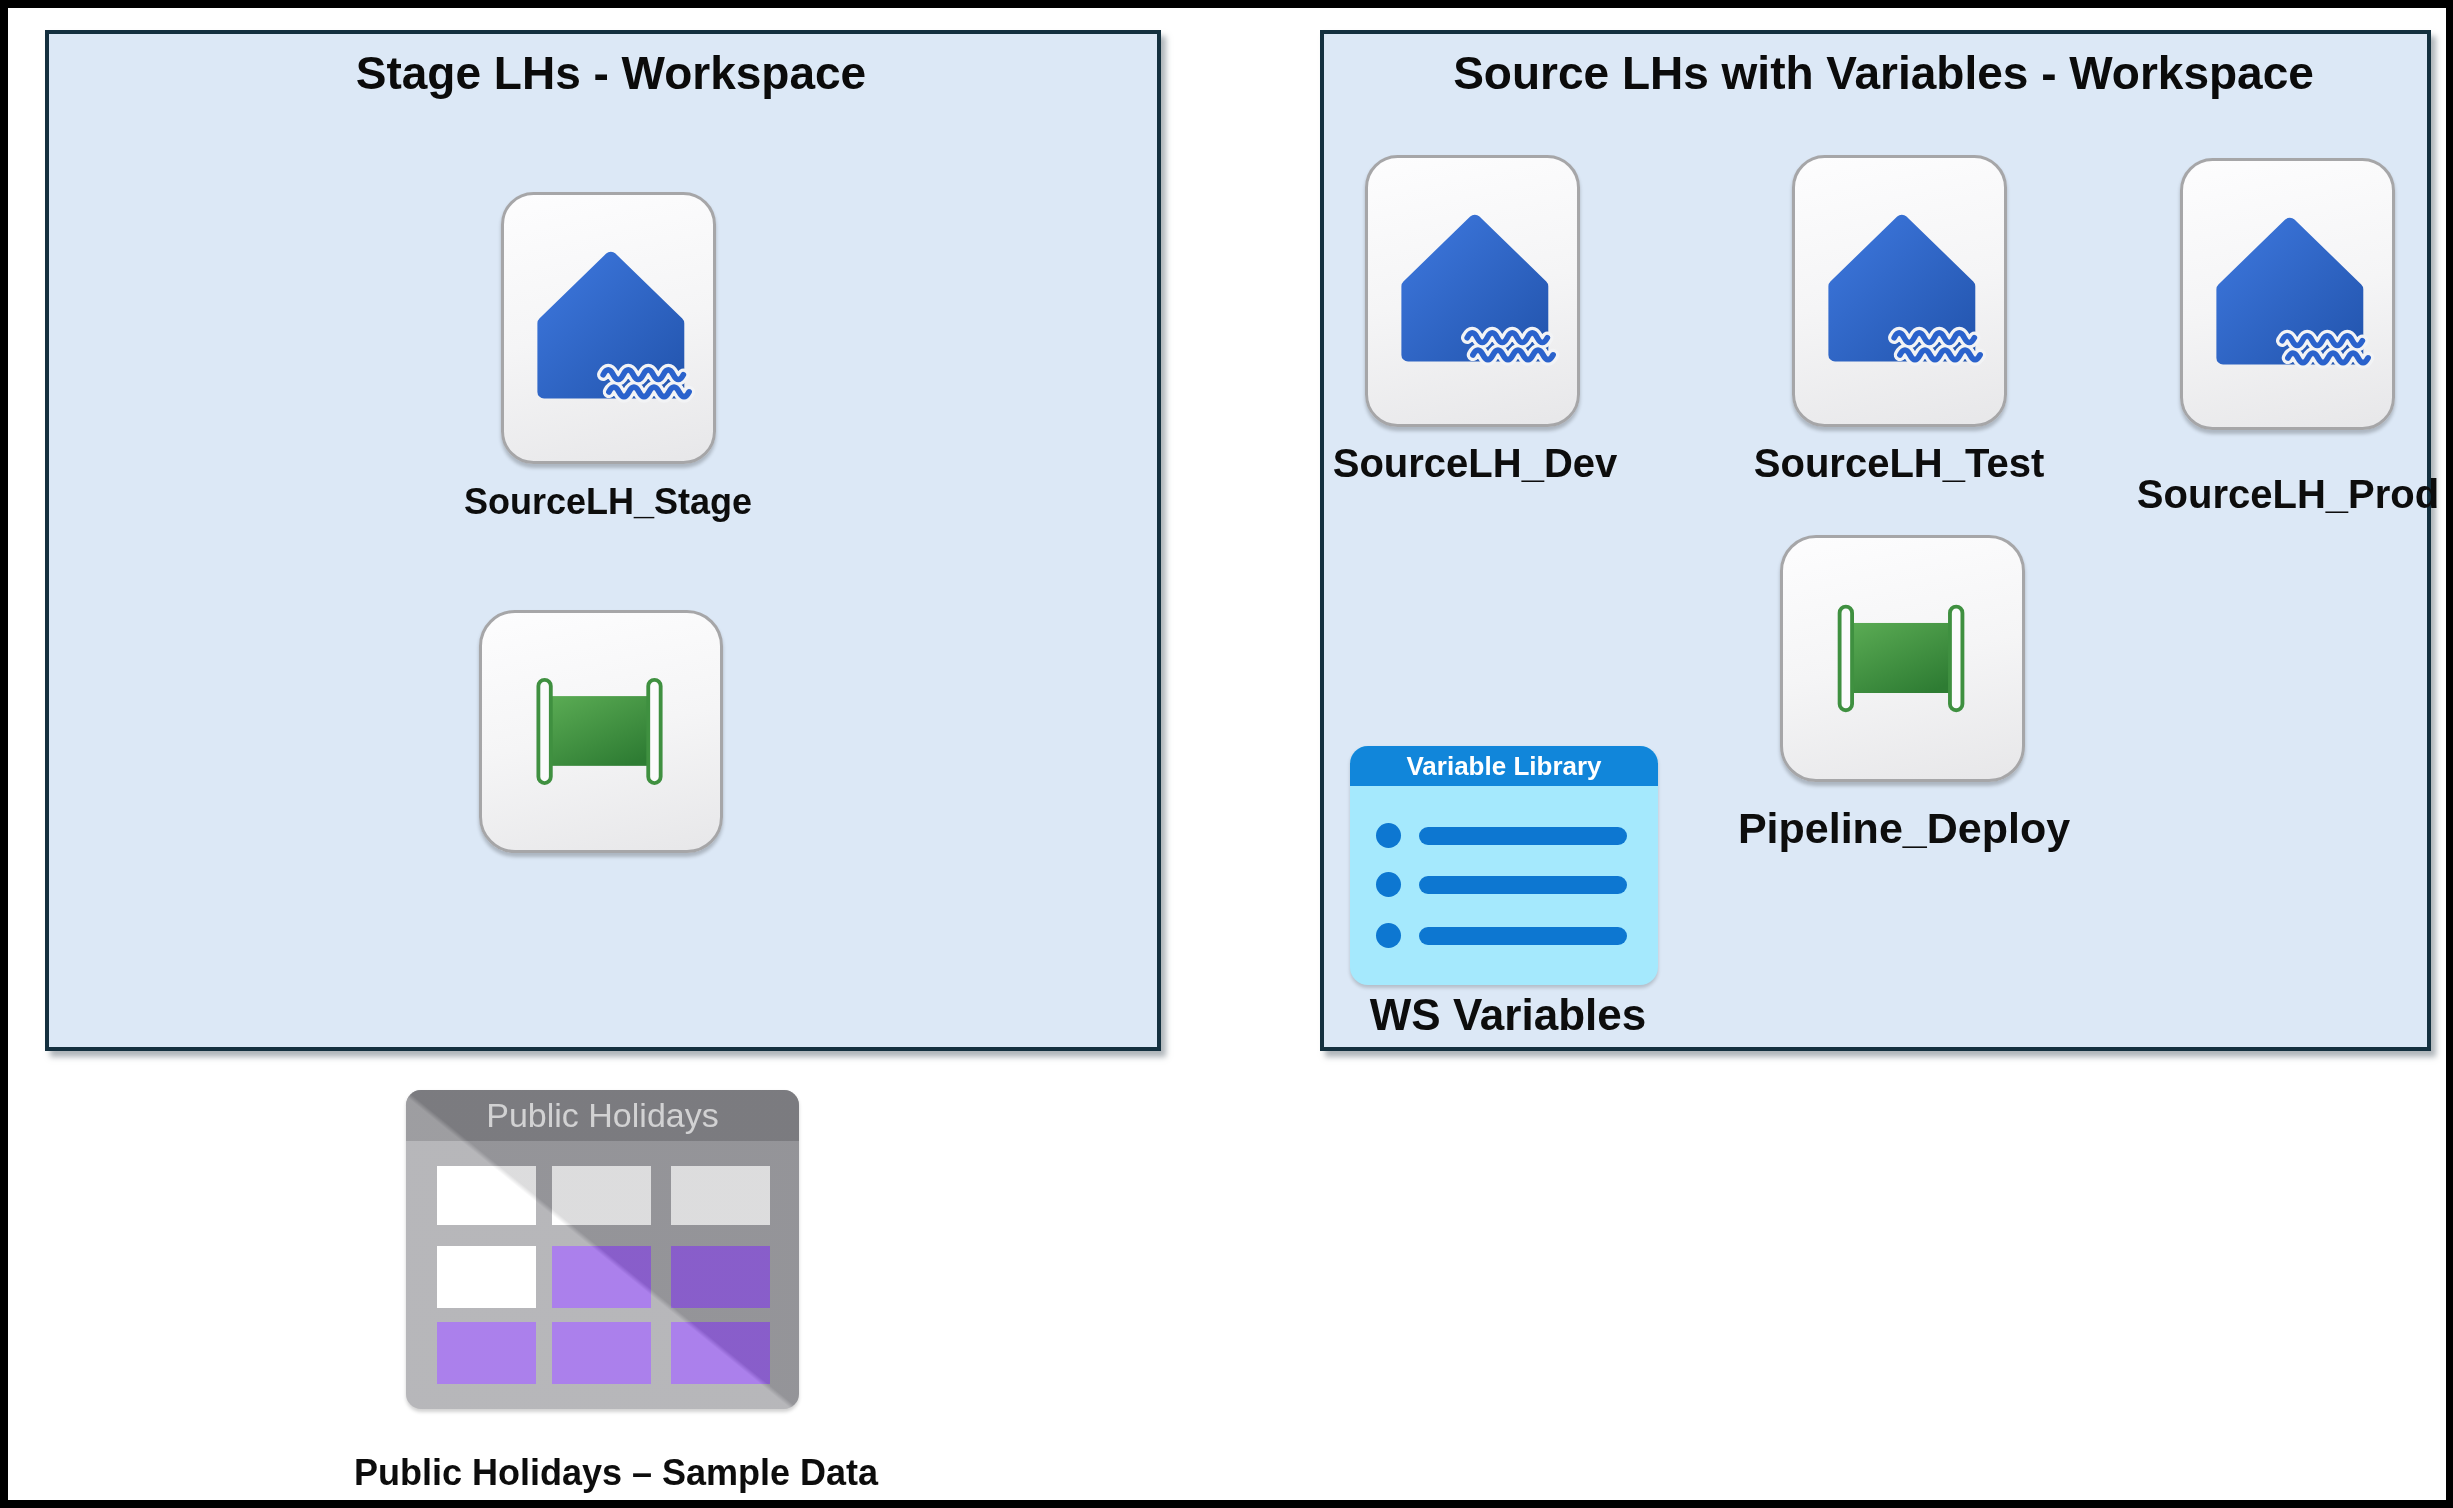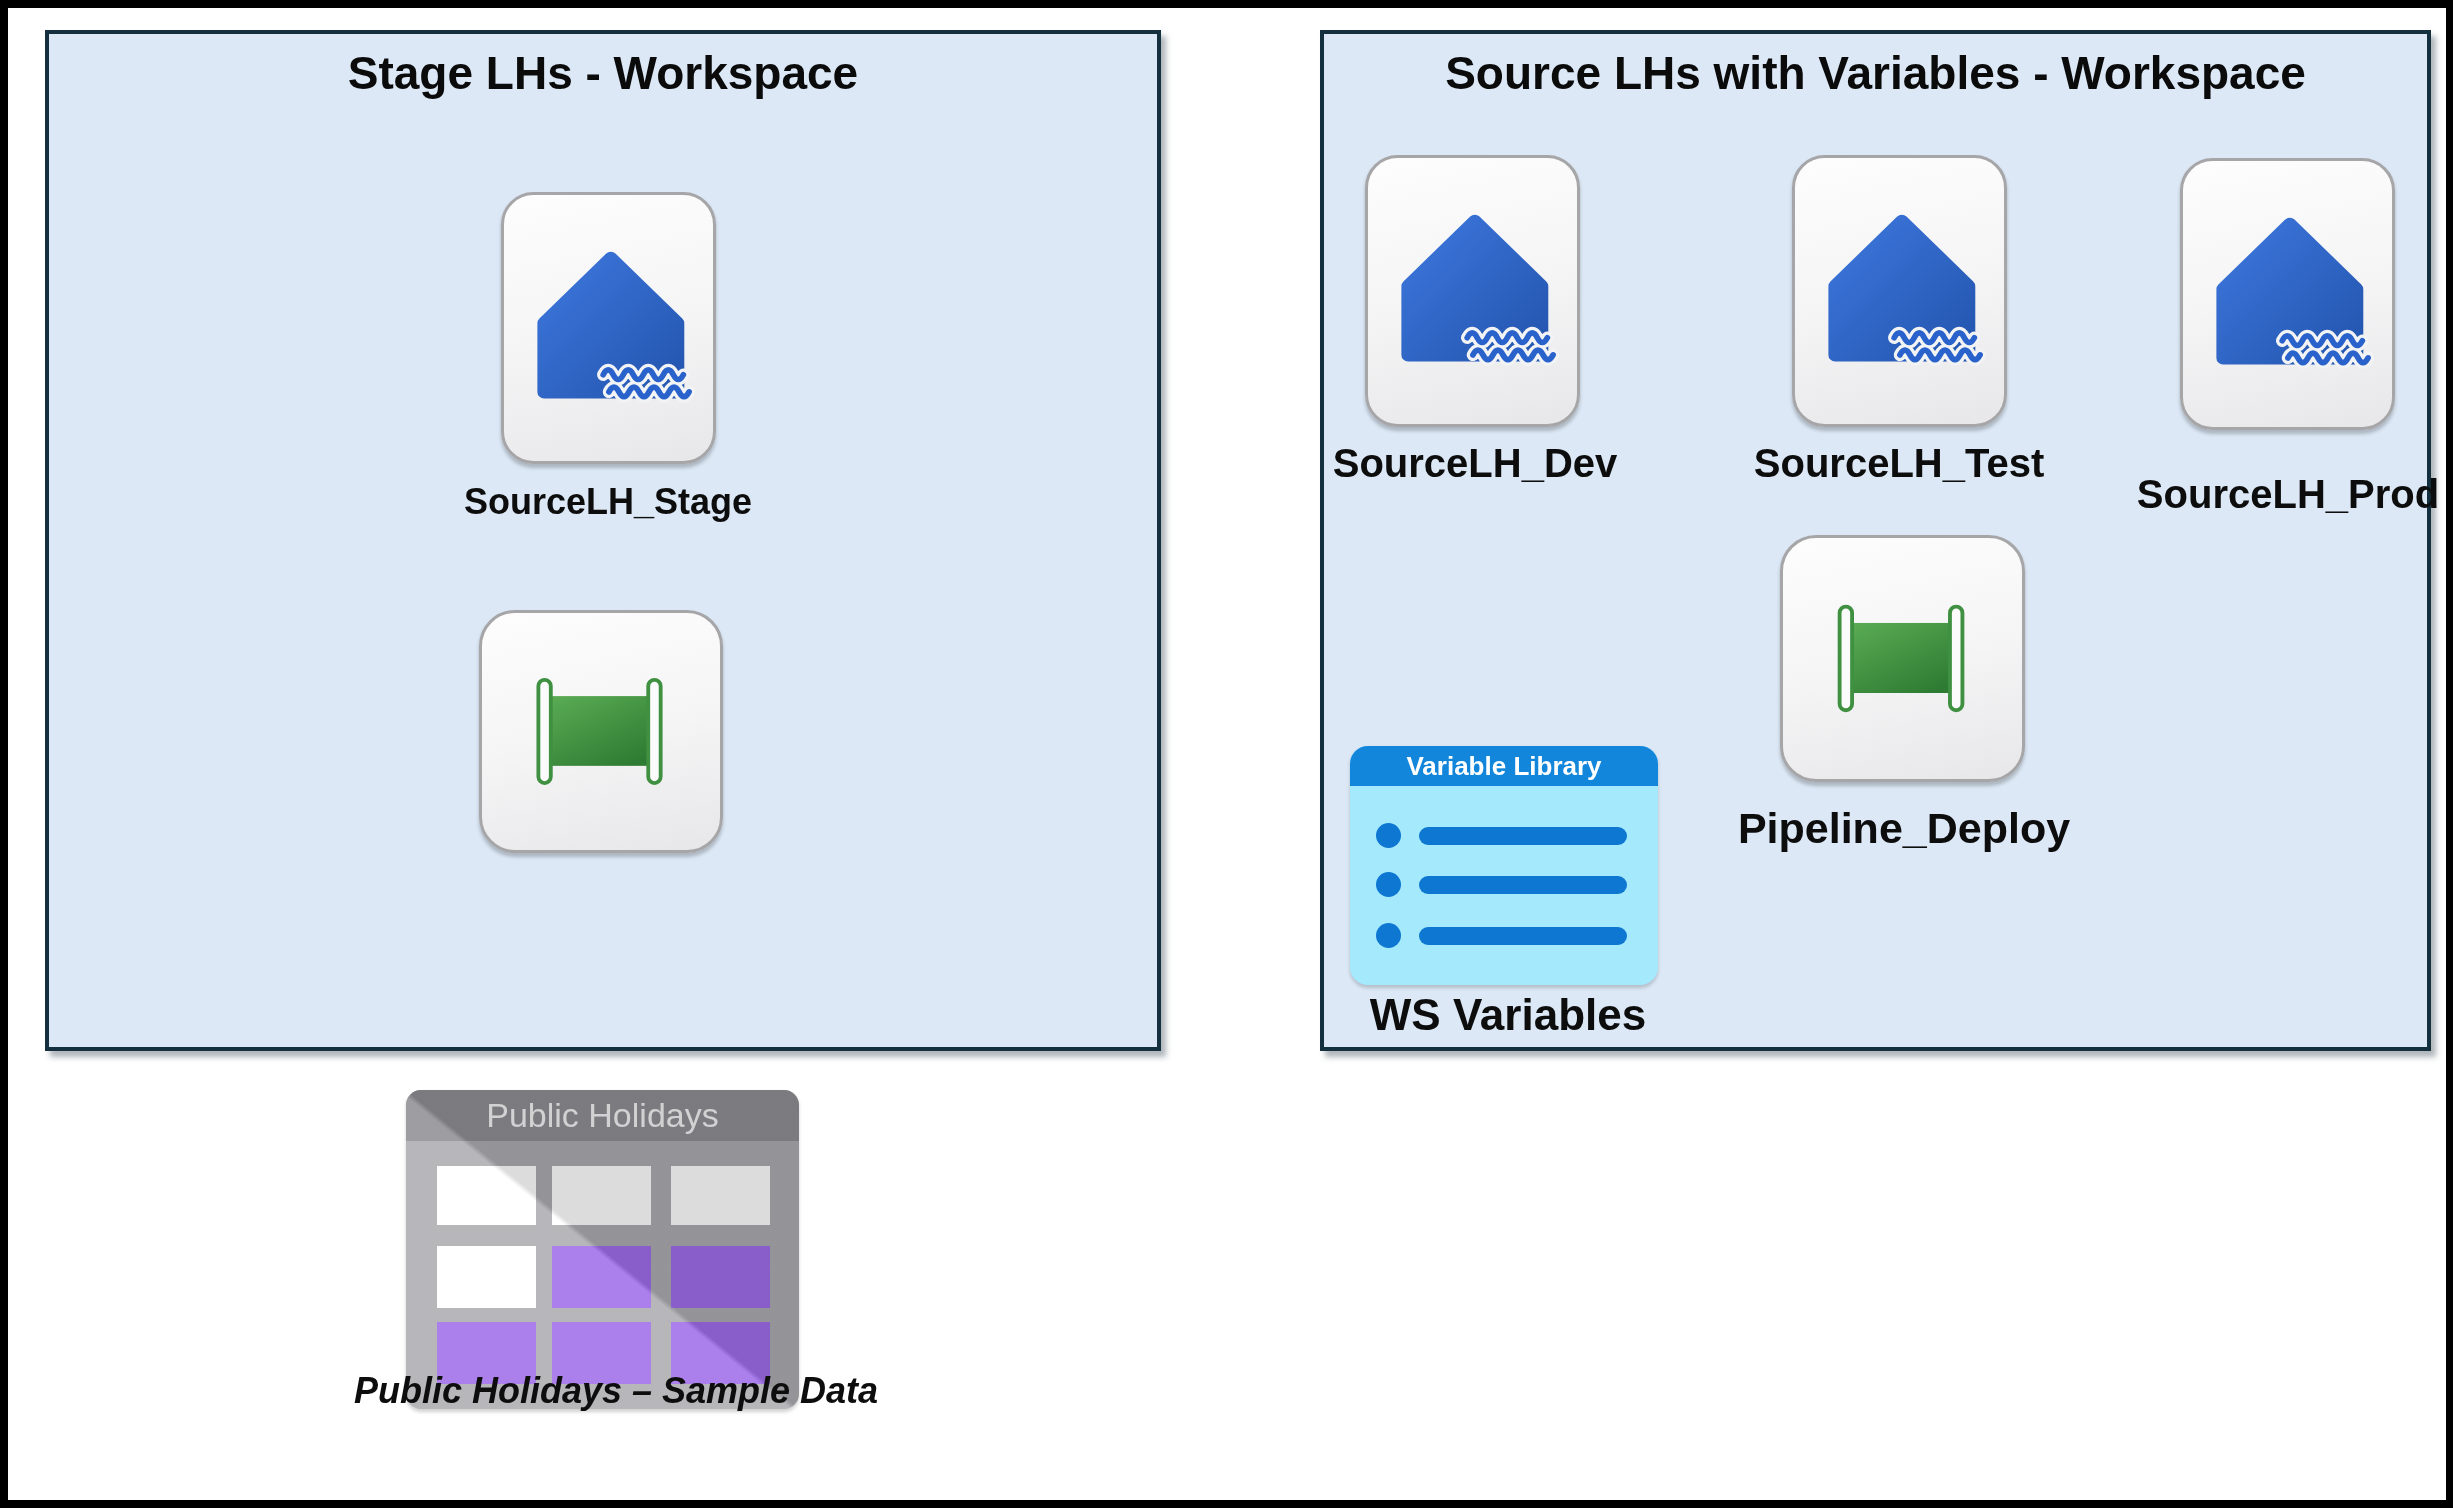--- a/index.html
+++ b/index.html
@@ -15,21 +15,21 @@
   .ws-box{
     position:absolute;
     box-sizing:border-box;
     background:#dce8f6;
     border:4.8px solid #14303f;
     box-shadow:4.8px 5.7px 5.7px rgba(110,120,130,0.55);
   }
   #ws-stage{left:37px;top:22px;width:1116px;height:1021px;}
   #ws-source{left:1312px;top:22px;width:1111px;height:1021px;}
   .ws-title{
-    position:absolute;left:0;top:11.5px;width:100%;
+    position:absolute;left:8px;top:11.5px;width:100%;
     text-align:center;font-size:46px;font-weight:700;color:#0b0b0b;
     letter-spacing:0px;
   }
   .card{
     position:absolute;
     box-sizing:border-box;
     background:linear-gradient(168deg,#fdfdfe 0%,#f5f5f6 50%,#e7e7e9 100%);
     border:3.8px solid #a6a6a8;
     border-radius:32.5px;
     box-shadow:0 3.8px 3.8px rgba(0,0,0,0.22);
@@ -188,16 +188,16 @@
     <div class="ph-cell cell-white" style="left:265px;top:76px;height:59px;"></div>
 
     <div class="ph-cell cell-white" style="left:31px; top:156px;height:62px;"></div>
     <div class="ph-cell cell-purple" style="left:146px;top:156px;height:62px;"></div>
     <div class="ph-cell cell-purple" style="left:265px;top:156px;height:62px;"></div>
 
     <div class="ph-cell cell-purple" style="left:31px; top:232px;height:62px;"></div>
     <div class="ph-cell cell-purple" style="left:146px;top:232px;height:62px;"></div>
     <div class="ph-cell cell-purple" style="left:265px;top:232px;height:62px;"></div>
   </div>
-  <div class="item-label lbl-xl" style="left:608px;top:1362px;font-style:italic;">Public Holidays – Sample Data</div>
+  <div class="item-label lbl-xl" style="left:608px;top:1444px;">Public Holidays – Sample Data</div>
 
 </div>
 
 
 </body></html>

